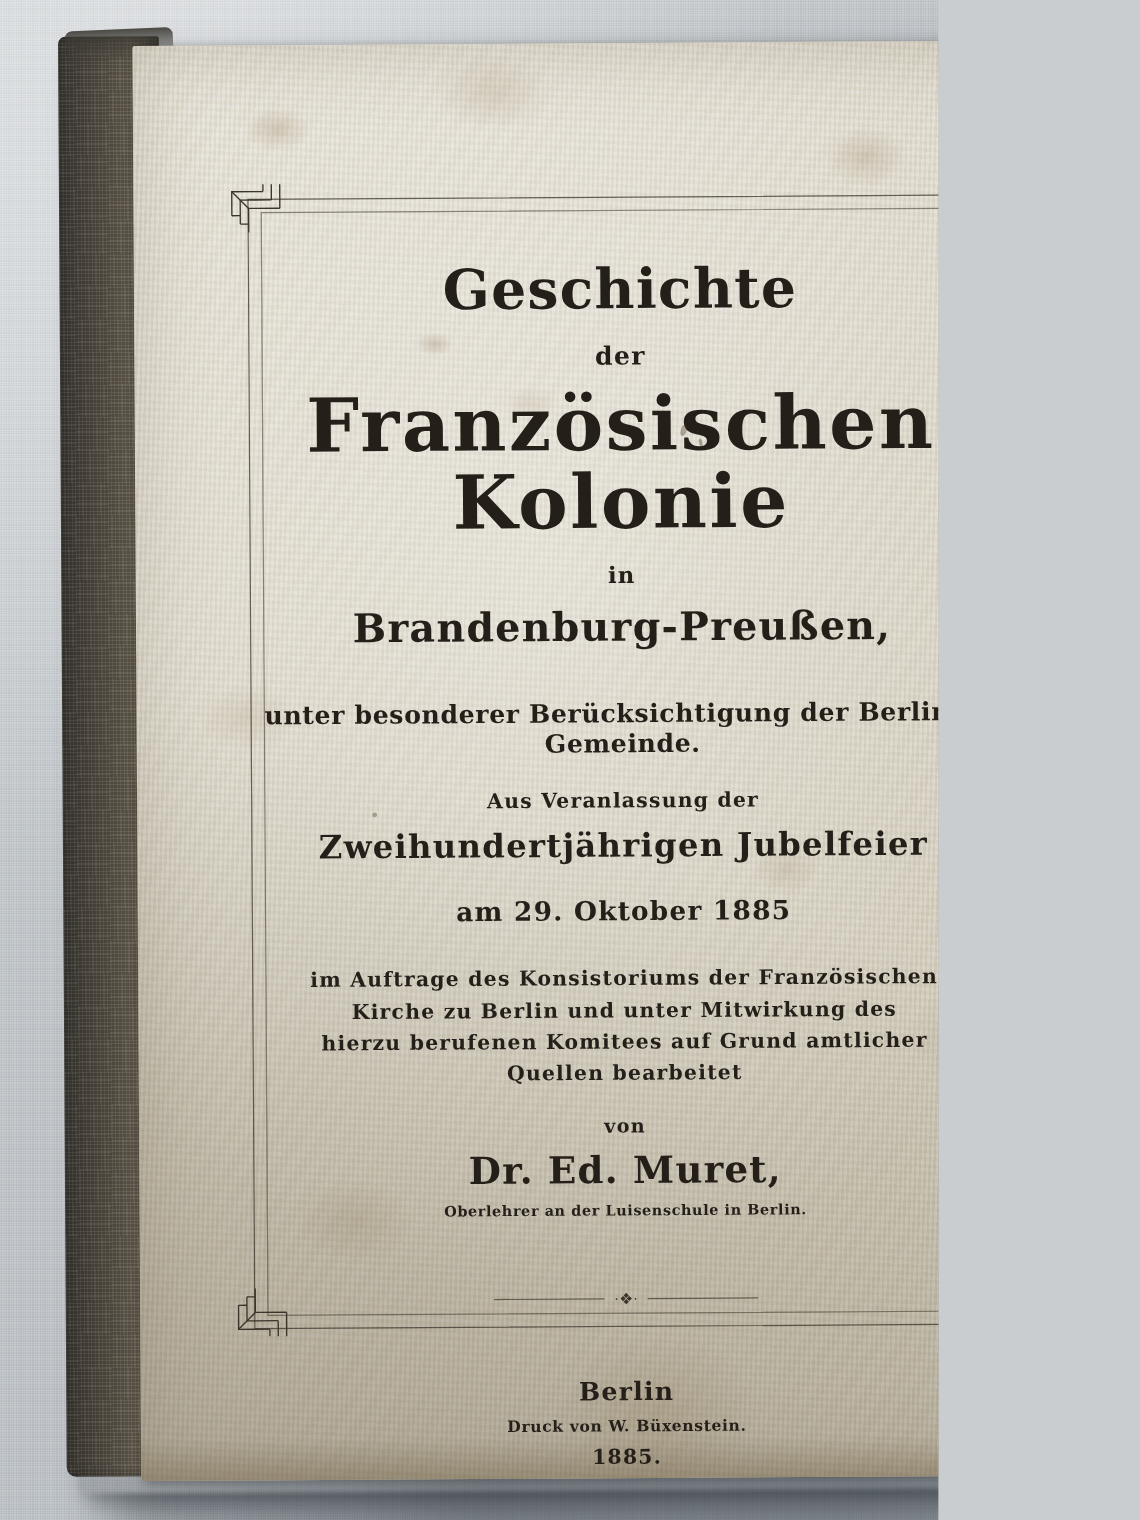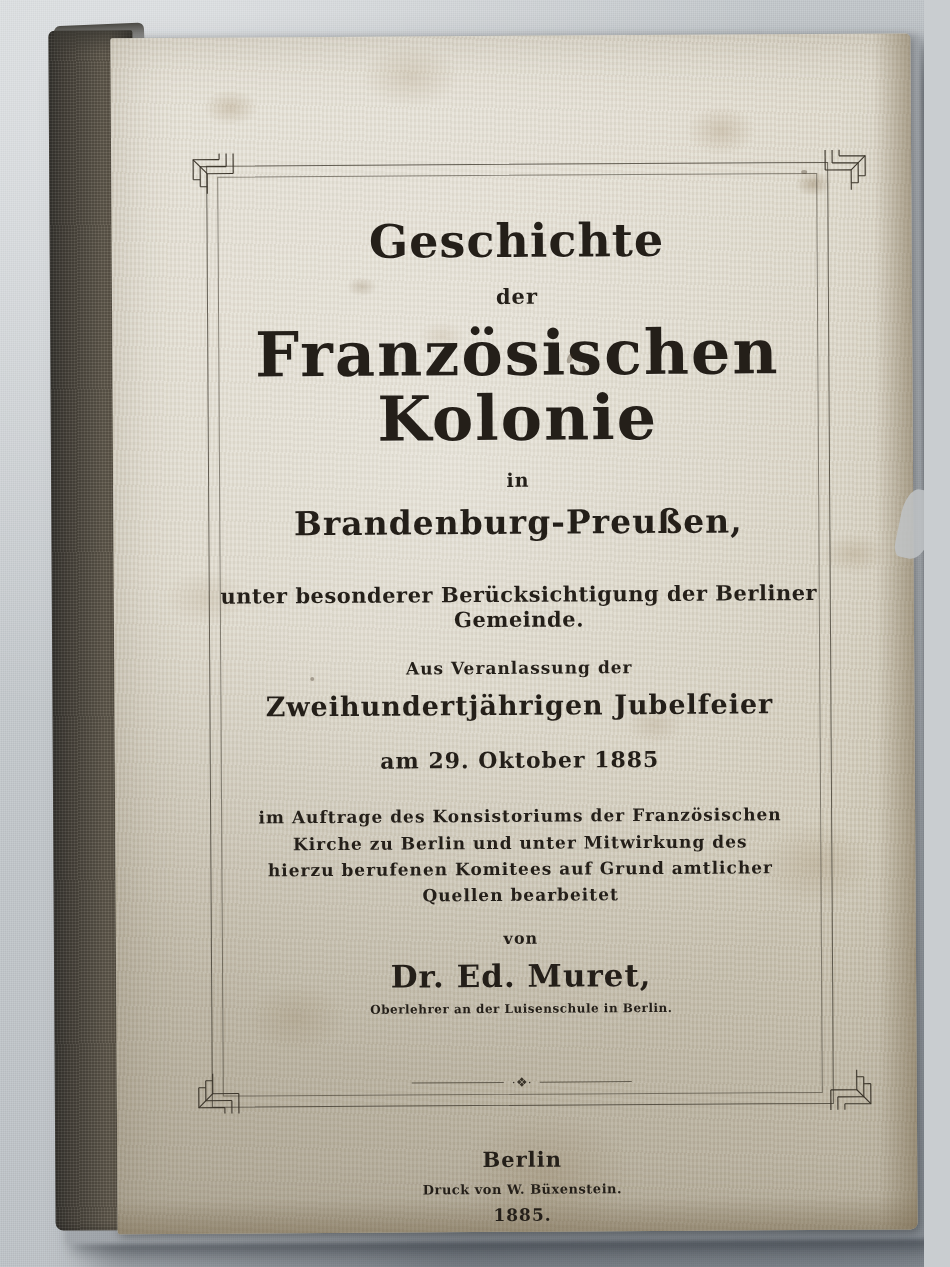--- a/index.html
+++ b/index.html
@@ -2,21 +2,21 @@
 <html><head>
 <meta charset="utf-8">
 <style>
   html, body {
     margin: 0;
     padding: 0;
     background: #c9cdd0;
   }
   #page {
     position: relative;
-    width: 924px;
+    width: 782px;
     height: 1267px;
     overflow: hidden;
     background: linear-gradient(135deg, #d3d7da 0%, #c3c8cc 40%, #b9bfc4 100%);
     font-family: "Liberation Serif", serif;
   }
 
   
   .cloth-tex {
     position: absolute;
     inset: 0;

